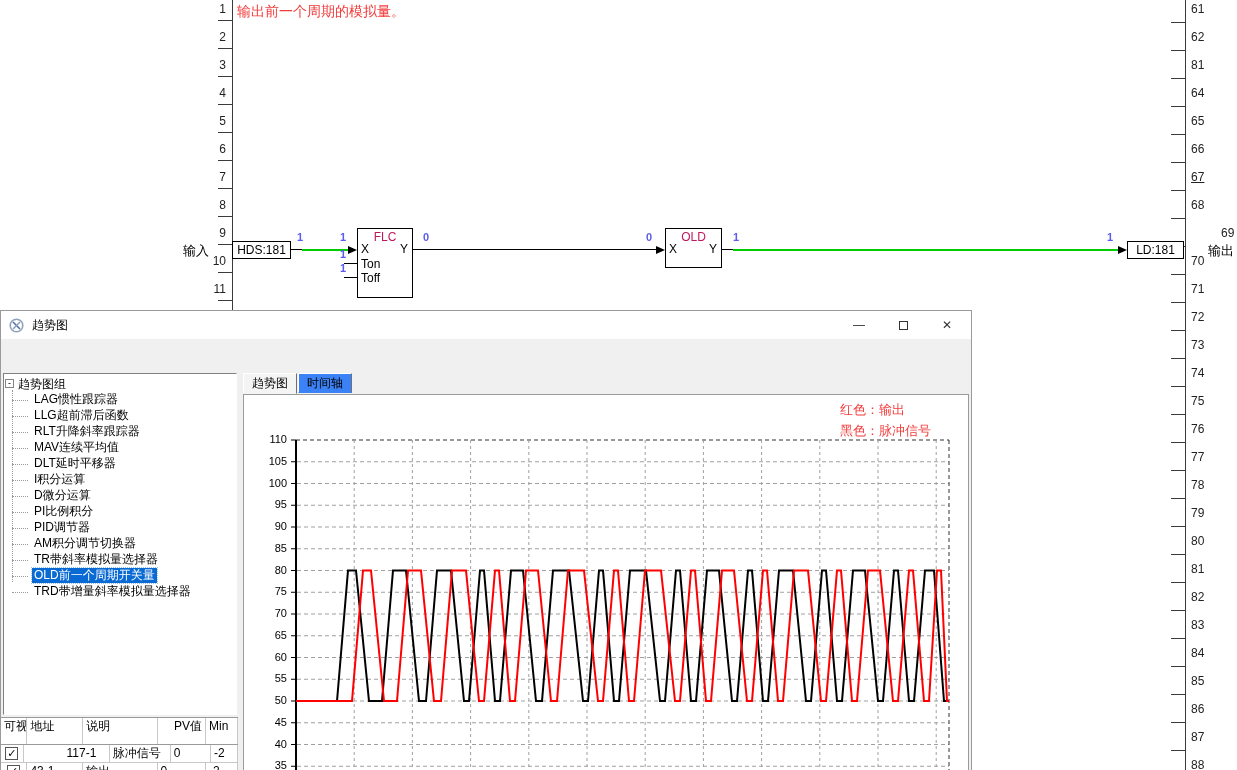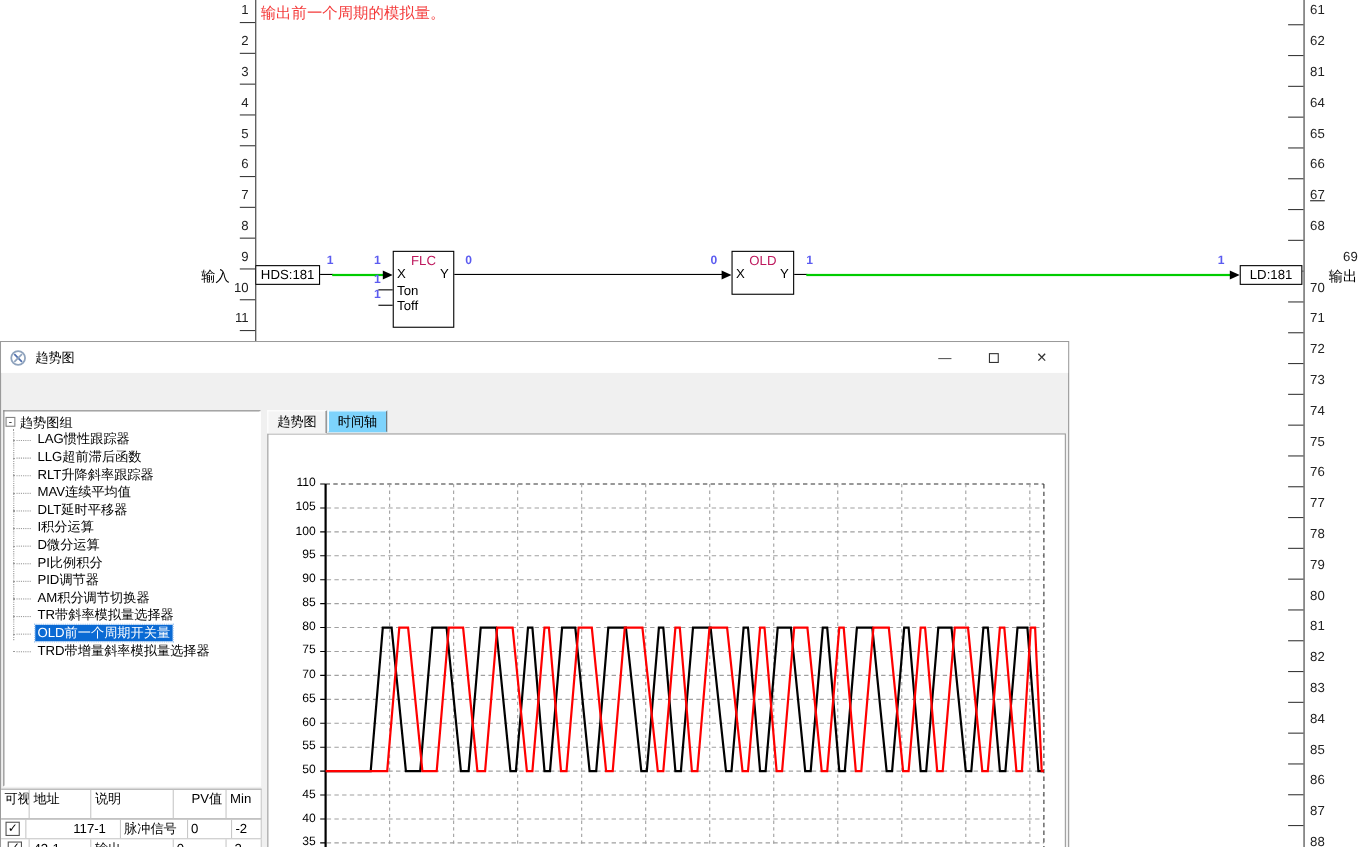--- a/index.html
+++ b/index.html
@@ -66,21 +66,21 @@
             font-size:12px; }
   .trow { display:flex; border-bottom:1px solid #c8c8c8; height:18px; }
   .trow.head { height:27px; background:#fff; border-bottom:1px solid #9a9a9a; }
   .tcell { border-right:1px solid #c8c8c8; padding:1px 3px; overflow:hidden;
            white-space:nowrap; line-height:15px; }
   .cb { width:13px; height:13px; border:1px solid #555; background:#fff; font-size:11px;
         line-height:11px; text-align:center; color:#000; margin:1px auto; }
 
   #tabpanel { left:240px; top:62px; width:730px; height:398px; }
   .tabbar { position:absolute; left:2px; top:0; height:21px; display:flex; }
-  .tab { height:20px; line-height:19px; font-size:12px; padding:0 8px; background:#7dd3fc;
+  .tab { height:20px; line-height:19px; font-size:12px; padding:0 8px; background:#3b82f6;
          border:1px solid; border-color:#fff #707070 transparent #fff; margin-right:1px; }
   .tab.active { background:#f4f4f4; height:21px; border-bottom:1px solid #f4f4f4; z-index:2; }
   #chartpanel { position:absolute; left:2px; top:21px; width:726px; height:378px;
                 background:#fff; border:1px solid #9a9a9a; overflow:hidden; }
   .ylab { position:absolute; left:11px; width:32px; text-align:right; font-size:11px;
           color:#000; height:14px; }
   #legend { position:absolute; left:596px; top:4px; color:#f43b3b; font-size:13px;
             line-height:21px; white-space:nowrap; }
 </style>
 </head>
@@ -307,20 +307,24 @@
             <div class="ylab" style="top: 190.25px;">75</div>
             <div class="ylab" style="top: 212px;">70</div>
             <div class="ylab" style="top: 233.75px;">65</div>
             <div class="ylab" style="top: 255.5px;">60</div>
             <div class="ylab" style="top: 277.25px;">55</div>
             <div class="ylab" style="top: 299px;">50</div>
             <div class="ylab" style="top: 320.75px;">45</div>
             <div class="ylab" style="top: 342.5px;">40</div>
             <div class="ylab" style="top: 364.25px;">35</div>
           </div>
+        <div id="legend">
+          <div>红色：输出</div>
+          <div>黑色：脉冲信号</div>
+        </div>
         <svg id="chartSvg" style="position:absolute;left:47px;top:38px" width="665" height="340">
             <line x1="5" y1="7" x2="658" y2="7" stroke="#333" stroke-width="1" stroke-dasharray="4,3"></line>
             <line x1="0" y1="7" x2="5" y2="7" stroke="#000" stroke-width="1"></line>
             <line x1="6" y1="28.75" x2="658" y2="28.75" stroke="#a0a0a0" stroke-width="1" stroke-dasharray="4,3"></line>
             <line x1="0" y1="28.75" x2="5" y2="28.75" stroke="#000" stroke-width="1"></line>
             <line x1="6" y1="50.5" x2="658" y2="50.5" stroke="#a0a0a0" stroke-width="1" stroke-dasharray="4,3"></line>
             <line x1="0" y1="50.5" x2="5" y2="50.5" stroke="#000" stroke-width="1"></line>
             <line x1="6" y1="72.25" x2="658" y2="72.25" stroke="#a0a0a0" stroke-width="1" stroke-dasharray="4,3"></line>
             <line x1="0" y1="72.25" x2="5" y2="72.25" stroke="#000" stroke-width="1"></line>
             <line x1="6" y1="94" x2="658" y2="94" stroke="#a0a0a0" stroke-width="1" stroke-dasharray="4,3"></line>

